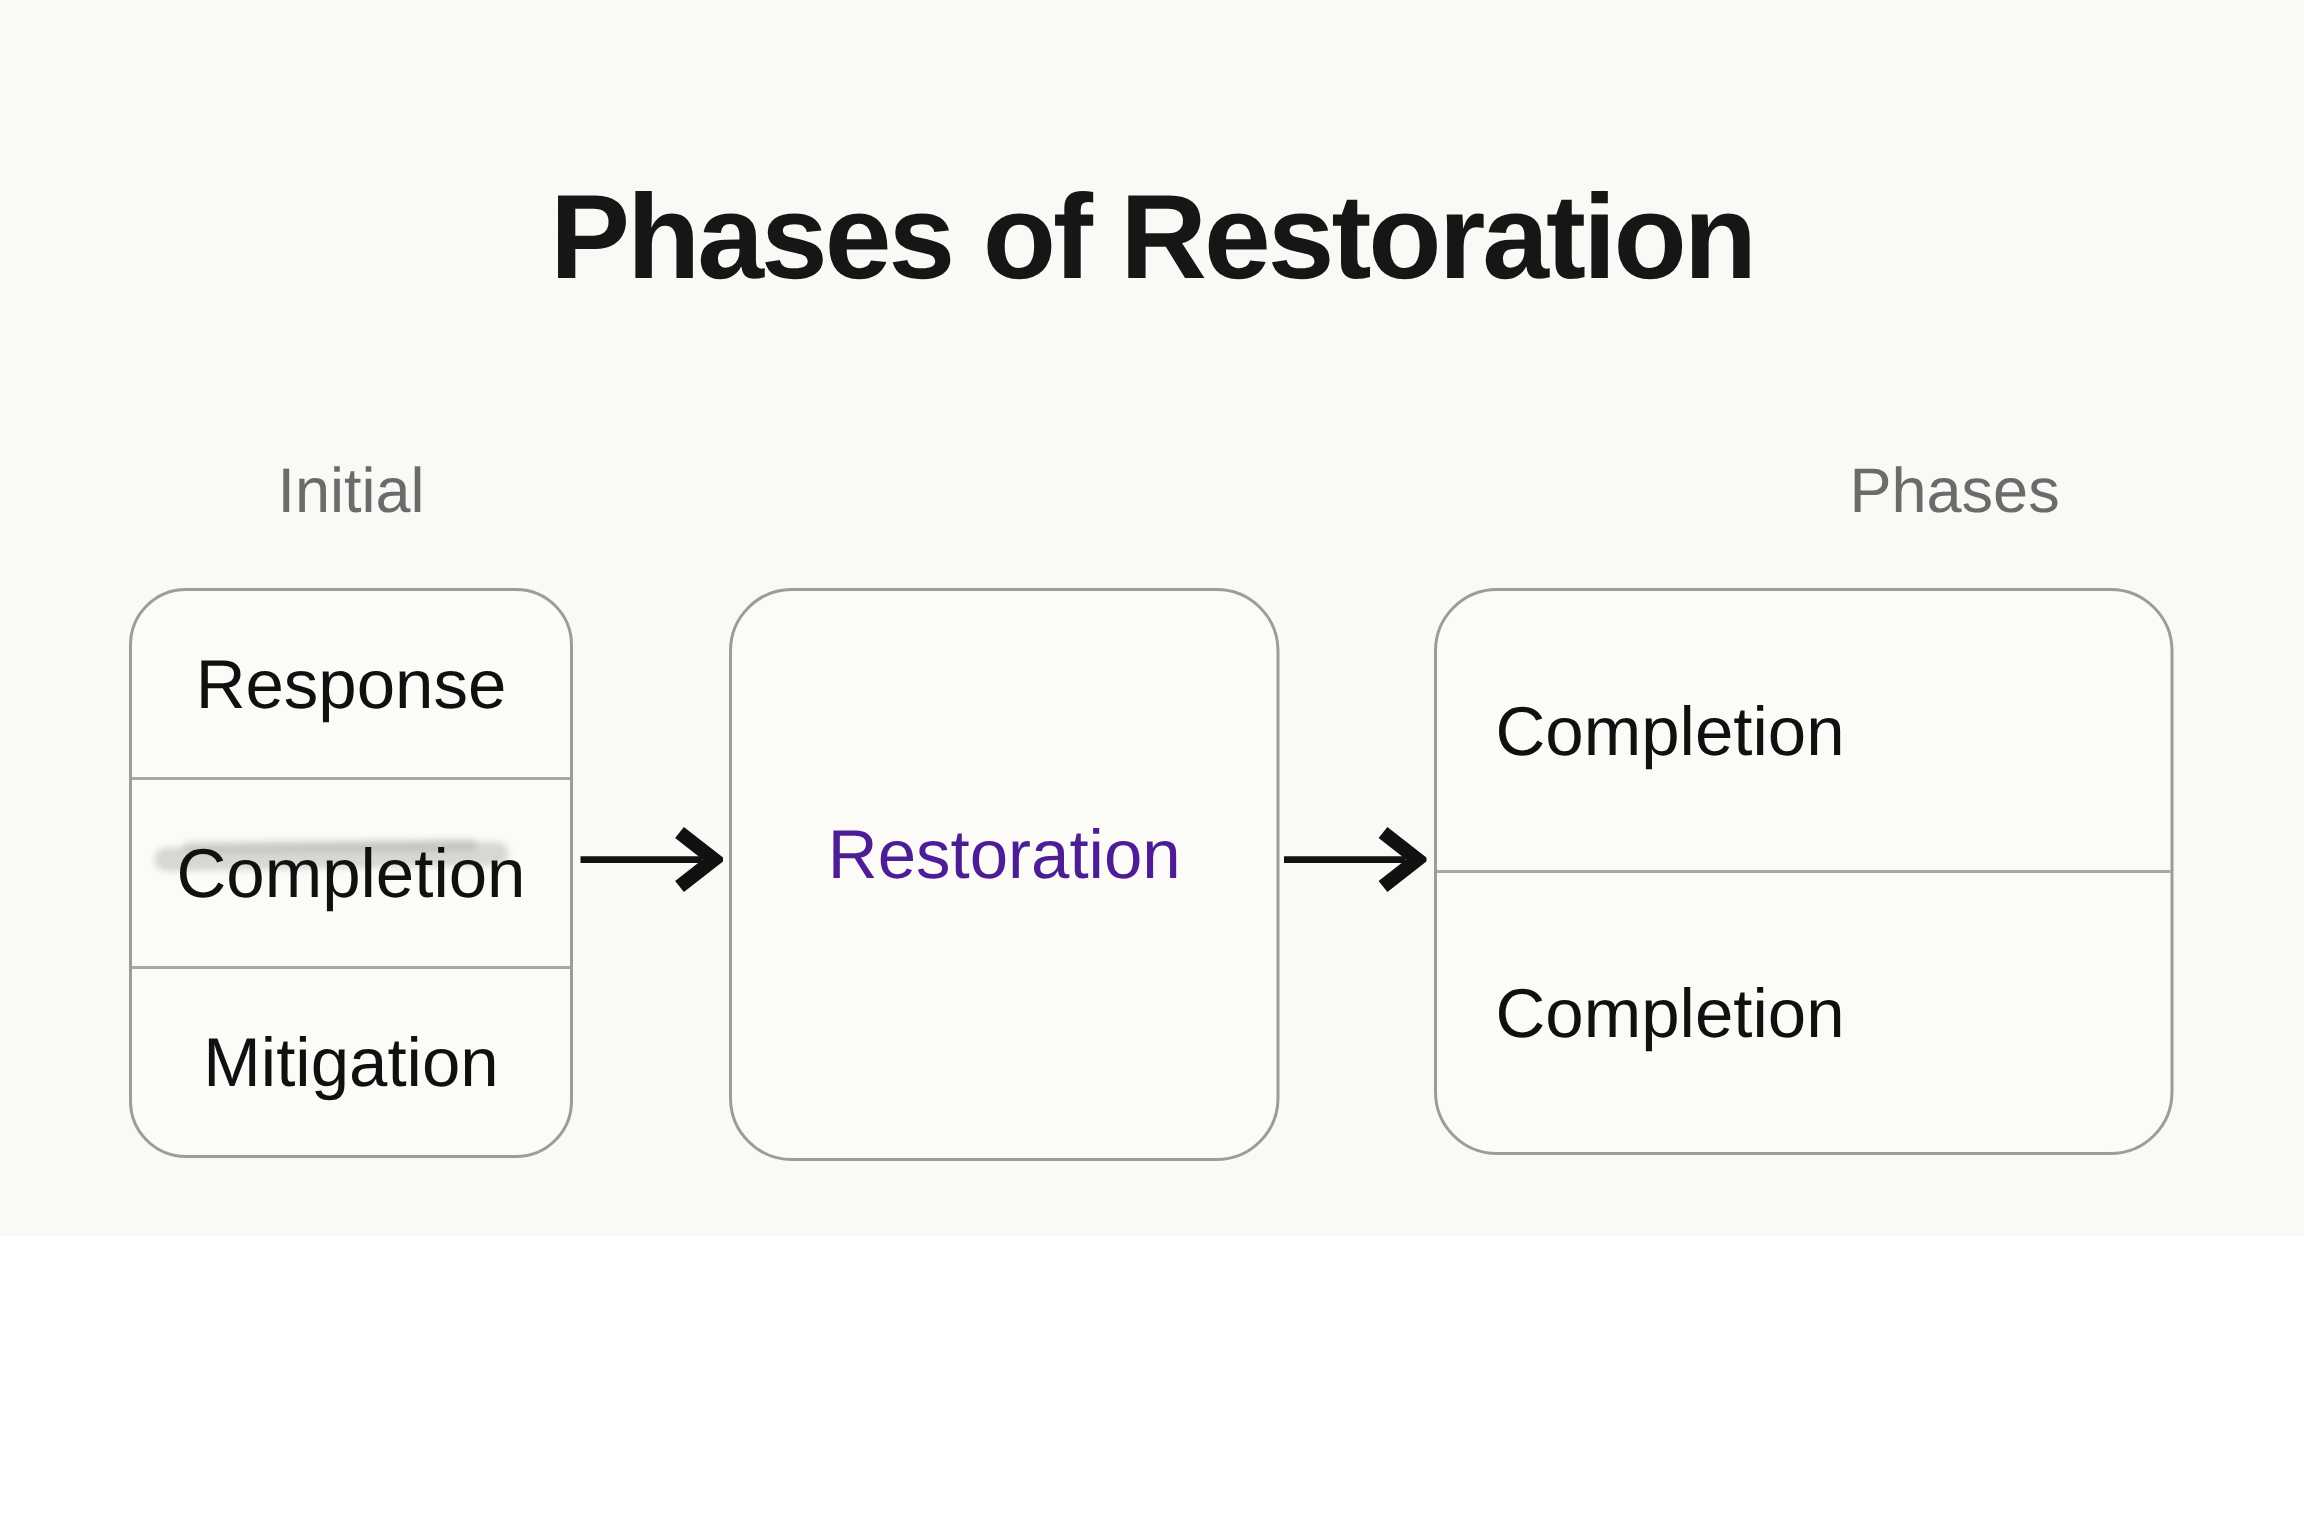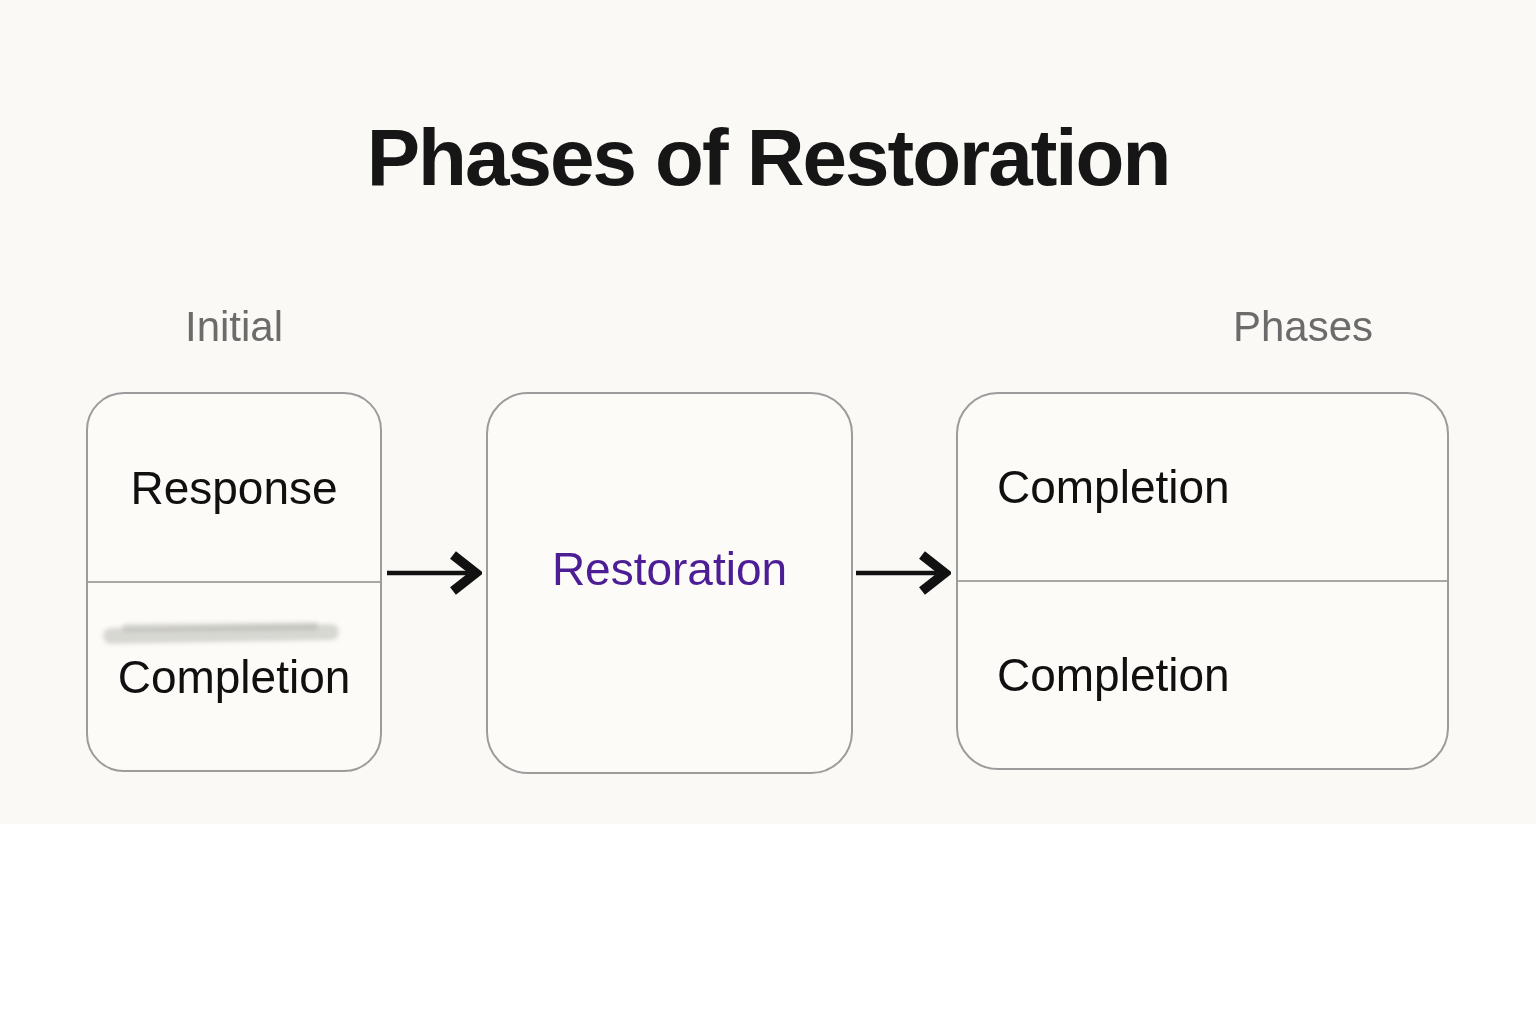--- a/index.html
+++ b/index.html
@@ -109,20 +109,23 @@
 
   <div class="box stack left-stack" id="box-initial">
     <div class="row">
       <span class="txt">Response</span>
     </div>
     <div class="row">
       <div class="smudge"></div>
       <div class="smudge s2"></div>
       <span class="txt">Completion</span>
     </div>
+    <div class="row">
+      <span class="txt">Mitigation</span>
+    </div>
   </div>
 
   <svg class="arrow" id="arrow-1" width="96" height="56" viewBox="0 0 96 56">
     <line x1="1" y1="28" x2="82" y2="28" stroke="#111111" stroke-width="4.5"></line>
     <polyline points="67,10 90,28 67,46" fill="none" stroke="#111111" stroke-width="9.5"></polyline>
   </svg>
 
   <div class="box" id="box-restoration">
     <span class="txt">Restoration</span>
   </div>

